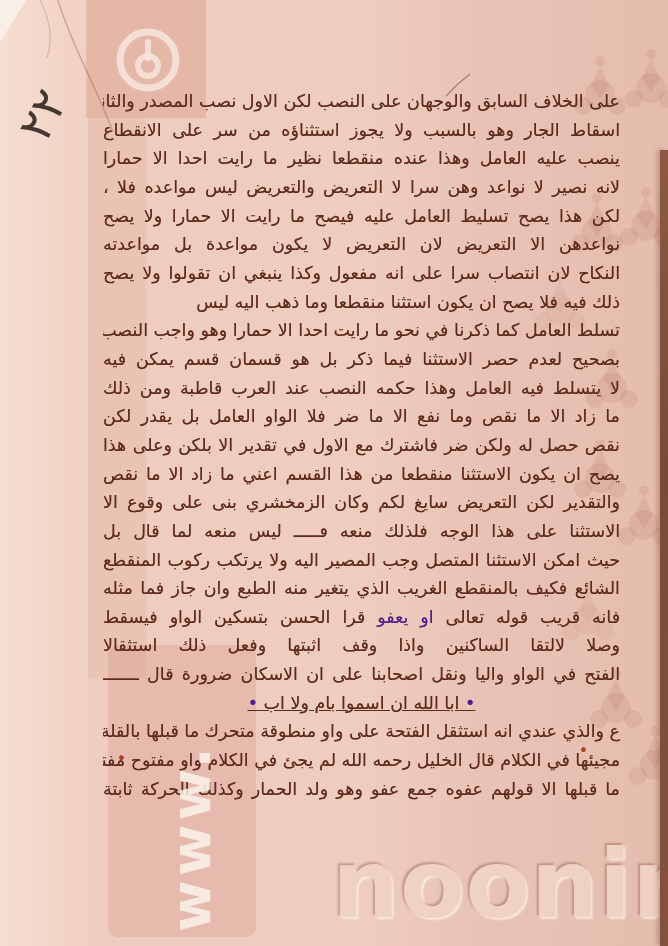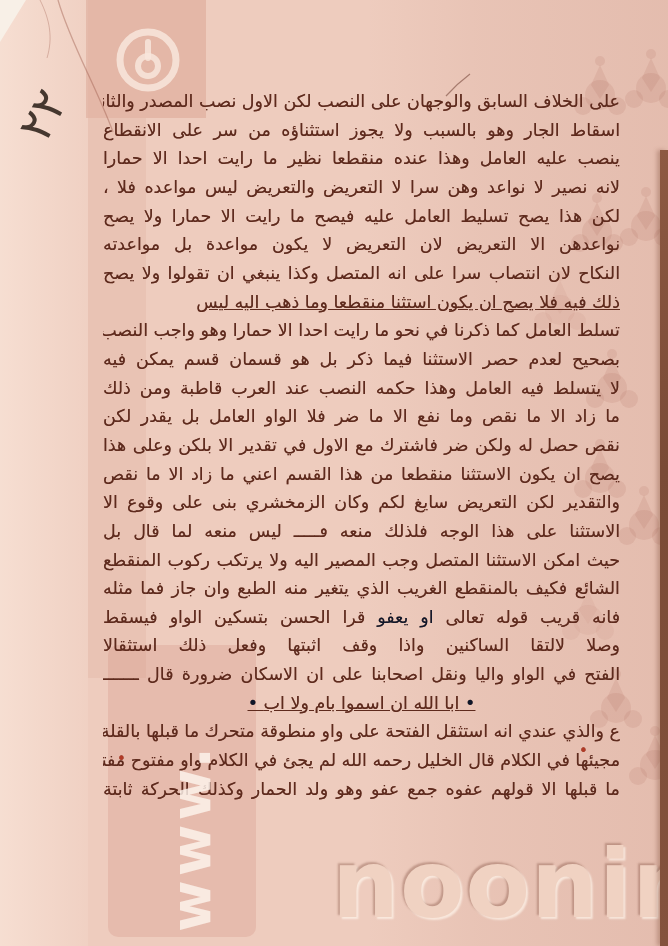--- a/index.html
+++ b/index.html
@@ -34,23 +34,23 @@
   .right-strip{position:absolute;right:0;top:150px;width:8px;height:796px;
     background:linear-gradient(to bottom,#8d5942,#7a4a36 40%,#84523d);
     box-shadow:-3px 0 4px rgba(120,70,50,.35);}
   
   .textblock{
     position:absolute;left:103px;top:87px;width:517px;
     direction:rtl;color:#5e2a1d;font-size:17.5px;line-height:28.65px;
     text-shadow:0 0 .5px rgba(94,42,29,.6);
   }
   .line{text-align:justify;text-align-last:justify;white-space:nowrap;overflow:hidden;}
-  .line.loose{text-align-last:right;text-decoration:underline;}
+  .line.loose{text-align-last:right;}
   .verse{text-align:center;text-align-last:center;white-space:nowrap;text-decoration:underline;}
-  .red{color:#0f172a;}
+  .red{color:#4c1d95;}
   .margin-dot{position:absolute;color:#b13a26;font-size:15px;}
   .dot-l{left:14px;top:658px;}
   .dot-r{left:476px;top:650px;}
   
   .brand{
     position:absolute;left:332px;top:838px;
     font-size:94px;font-weight:bold;letter-spacing:1px;color:#f0d2c2;
     text-shadow:-2px -2px 2px rgba(125,75,60,.38),2px 2px 2px rgba(255,246,237,.7);
     font-family:"DejaVu Sans",sans-serif;line-height:94px;white-space:nowrap;
   }
@@ -116,21 +116,21 @@
 
   <div class="folio">٢٢</div>
 
   <div class="textblock">
     <div class="line">على الخلاف السابق والوجهان على النصب لكن الاول نصب المصدر والثاني على</div>
     <div class="line">اسقاط الجار وهو بالسبب ولا يجوز استثناؤه من سر على الانقطاع</div>
     <div class="line">ينصب عليه العامل وهذا عنده منقطعا نظير ما رايت احدا الا حمارا</div>
     <div class="line">لانه نصير لا نواعد وهن سرا لا التعريض والتعريض ليس مواعده فلا ،</div>
     <div class="line">لكن هذا يصح تسليط العامل عليه فيصح ما رايت الا حمارا ولا يصح</div>
     <div class="line">نواعدهن الا التعريض لان التعريض لا يكون مواعدة بل مواعدته</div>
-    <div class="line">النكاح لان انتصاب سرا على انه المتصل وكذا ينبغي ان تقولوا ولا يصح</div>
+    <div class="line">النكاح لان انتصاب سرا على انه مفعول وكذا ينبغي ان تقولوا ولا يصح</div>
     <div class="line loose">ذلك فيه فلا يصح ان يكون استثنا منقطعا وما ذهب اليه ليس</div>
     <div class="line">تسلط العامل كما ذكرنا في نحو ما رايت احدا الا حمارا وهو واجب النصب</div>
     <div class="line">بصحيح لعدم حصر الاستثنا فيما ذكر بل هو قسمان قسم يمكن فيه</div>
     <div class="line">لا يتسلط فيه العامل وهذا حكمه النصب عند العرب قاطبة ومن ذلك</div>
     <div class="line">ما زاد الا ما نقص وما نفع الا ما ضر فلا الواو العامل بل يقدر لكن</div>
     <div class="line">نقص حصل له ولكن ضر فاشترك مع الاول في تقدير الا بلكن وعلى هذا</div>
     <div class="line">يصح ان يكون الاستثنا منقطعا من هذا القسم اعني ما زاد الا ما نقص</div>
     <div class="line">والتقدير لكن التعريض سايغ لكم وكان الزمخشري بنى على وقوع الا</div>
     <div class="line">الاستثنا على هذا الوجه فلذلك منعه ڡـــــ ليس منعه لما قال بل</div>
     <div class="line">حيث امكن الاستثنا المتصل وجب المصير اليه ولا يرتكب ركوب المنقطع</div>

